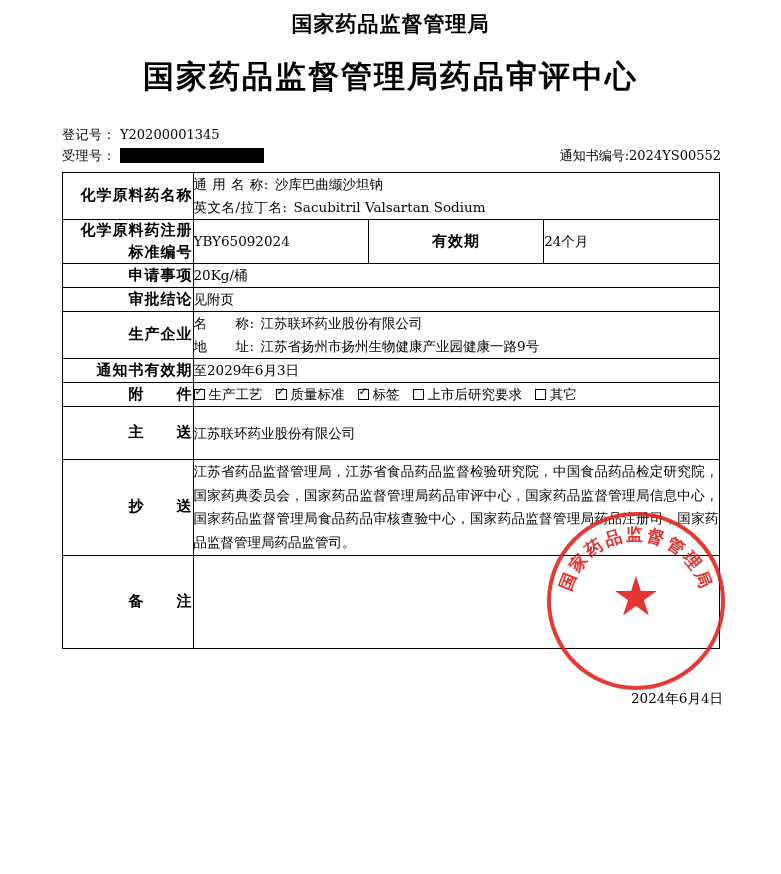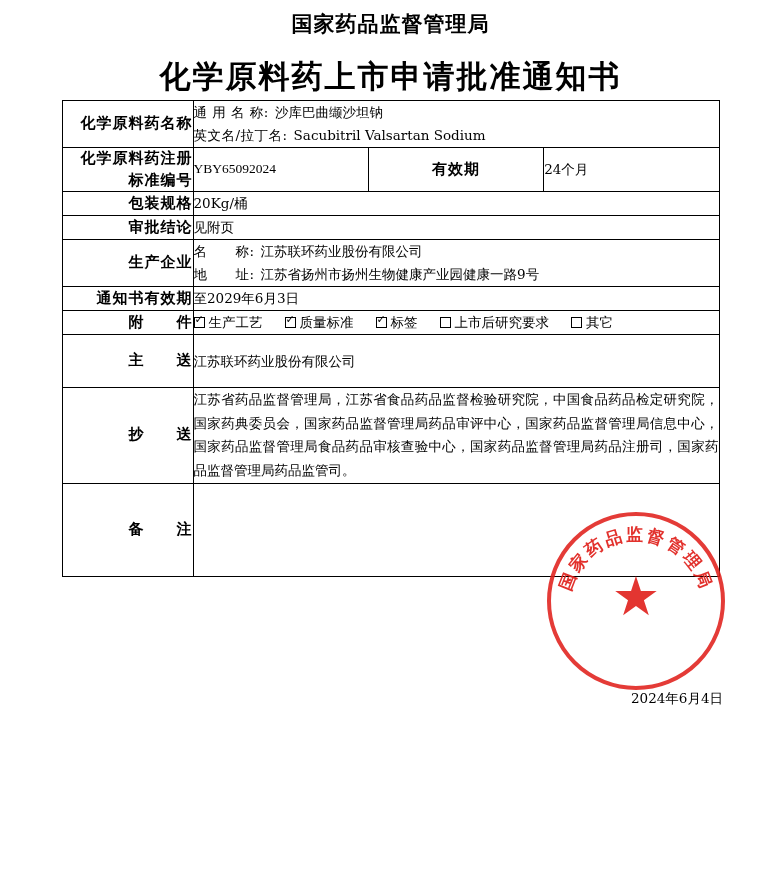--- a/index.html
+++ b/index.html
@@ -114,21 +114,21 @@
     font-family: "DejaVu Serif", "Liberation Serif", serif;
     font-weight: bold;
     font-size: 15px;
     letter-spacing: 1px;
   }
   .attach-list {
     display: flex;
     flex-wrap: wrap;
     align-items: center;
     font-size: 13.5px;
-    gap: 16px;
+    gap: 7px;
   }
   .attach-item {
     display: inline-flex;
     align-items: center;
     margin-right: 6px;
     white-space: nowrap;
   }
   .box {
     display: inline-block;
     width: 11px;
@@ -218,22 +218,34 @@
     font-family: "DejaVu Serif", "Liberation Serif", serif;
     font-size: 13.5px;
   }
 </style>
 </head>
 <body>
 
 <div class="page">
 
   <div class="org-name">国家药品监督管理局</div>
-  <div class="doc-title">化学原料药上市申请批准通知书</div>
-
+  <div class="doc-title">国家药品监督管理局药品审评中心</div>
+
+  <div class="meta">
+    <div class="meta-row">
+      <span class="meta-label">登记号：</span>
+      <span class="meta-value">Y20200001345</span>
+    </div>
+    <div class="meta-row">
+      <span class="meta-label">受理号：</span>
+      <span class="redacted"></span>
+      <span class="spacer"></span>
+      <span class="meta-right">通知书编号:2024YS00552</span>
+    </div>
+  </div>
 
   <table class="main">
     <tbody>
         <tr>
       <td class="label">化学原料药名称</td>
       <td class="value" colspan="3">
         <div class="subrow">
           <span class="sublabel">通 用 名 称:</span>
           <span class="subvalue">沙库巴曲缬沙坦钠</span>
         </div>
@@ -242,27 +254,27 @@
           <span class="subvalue">Sacubitril Valsartan Sodium</span>
         </div>
       </td>
     </tr>
 
     <tr>
       <td class="label">
         <div>化学原料药注册</div>
         <div>标准编号</div>
       </td>
-      <td class="value" style="width:215px;font-family:Liberation Serif, serif;">YBY65092024</td>
+      <td class="value" style="width:215px;">YBY65092024</td>
       <td class="validity-label" style="width:100px;">有效期</td>
       <td class="value">24个月</td>
     </tr>
 
     <tr>
-      <td class="label">包装规格</td>
+      <td class="label">申请事项</td>
       <td class="value" colspan="3">20Kg/桶</td>
     </tr>
 
 
     <tr>
       <td class="label">审批结论</td>
       <td class="value" colspan="3">见附页</td>
     </tr>
 
     <tr>

